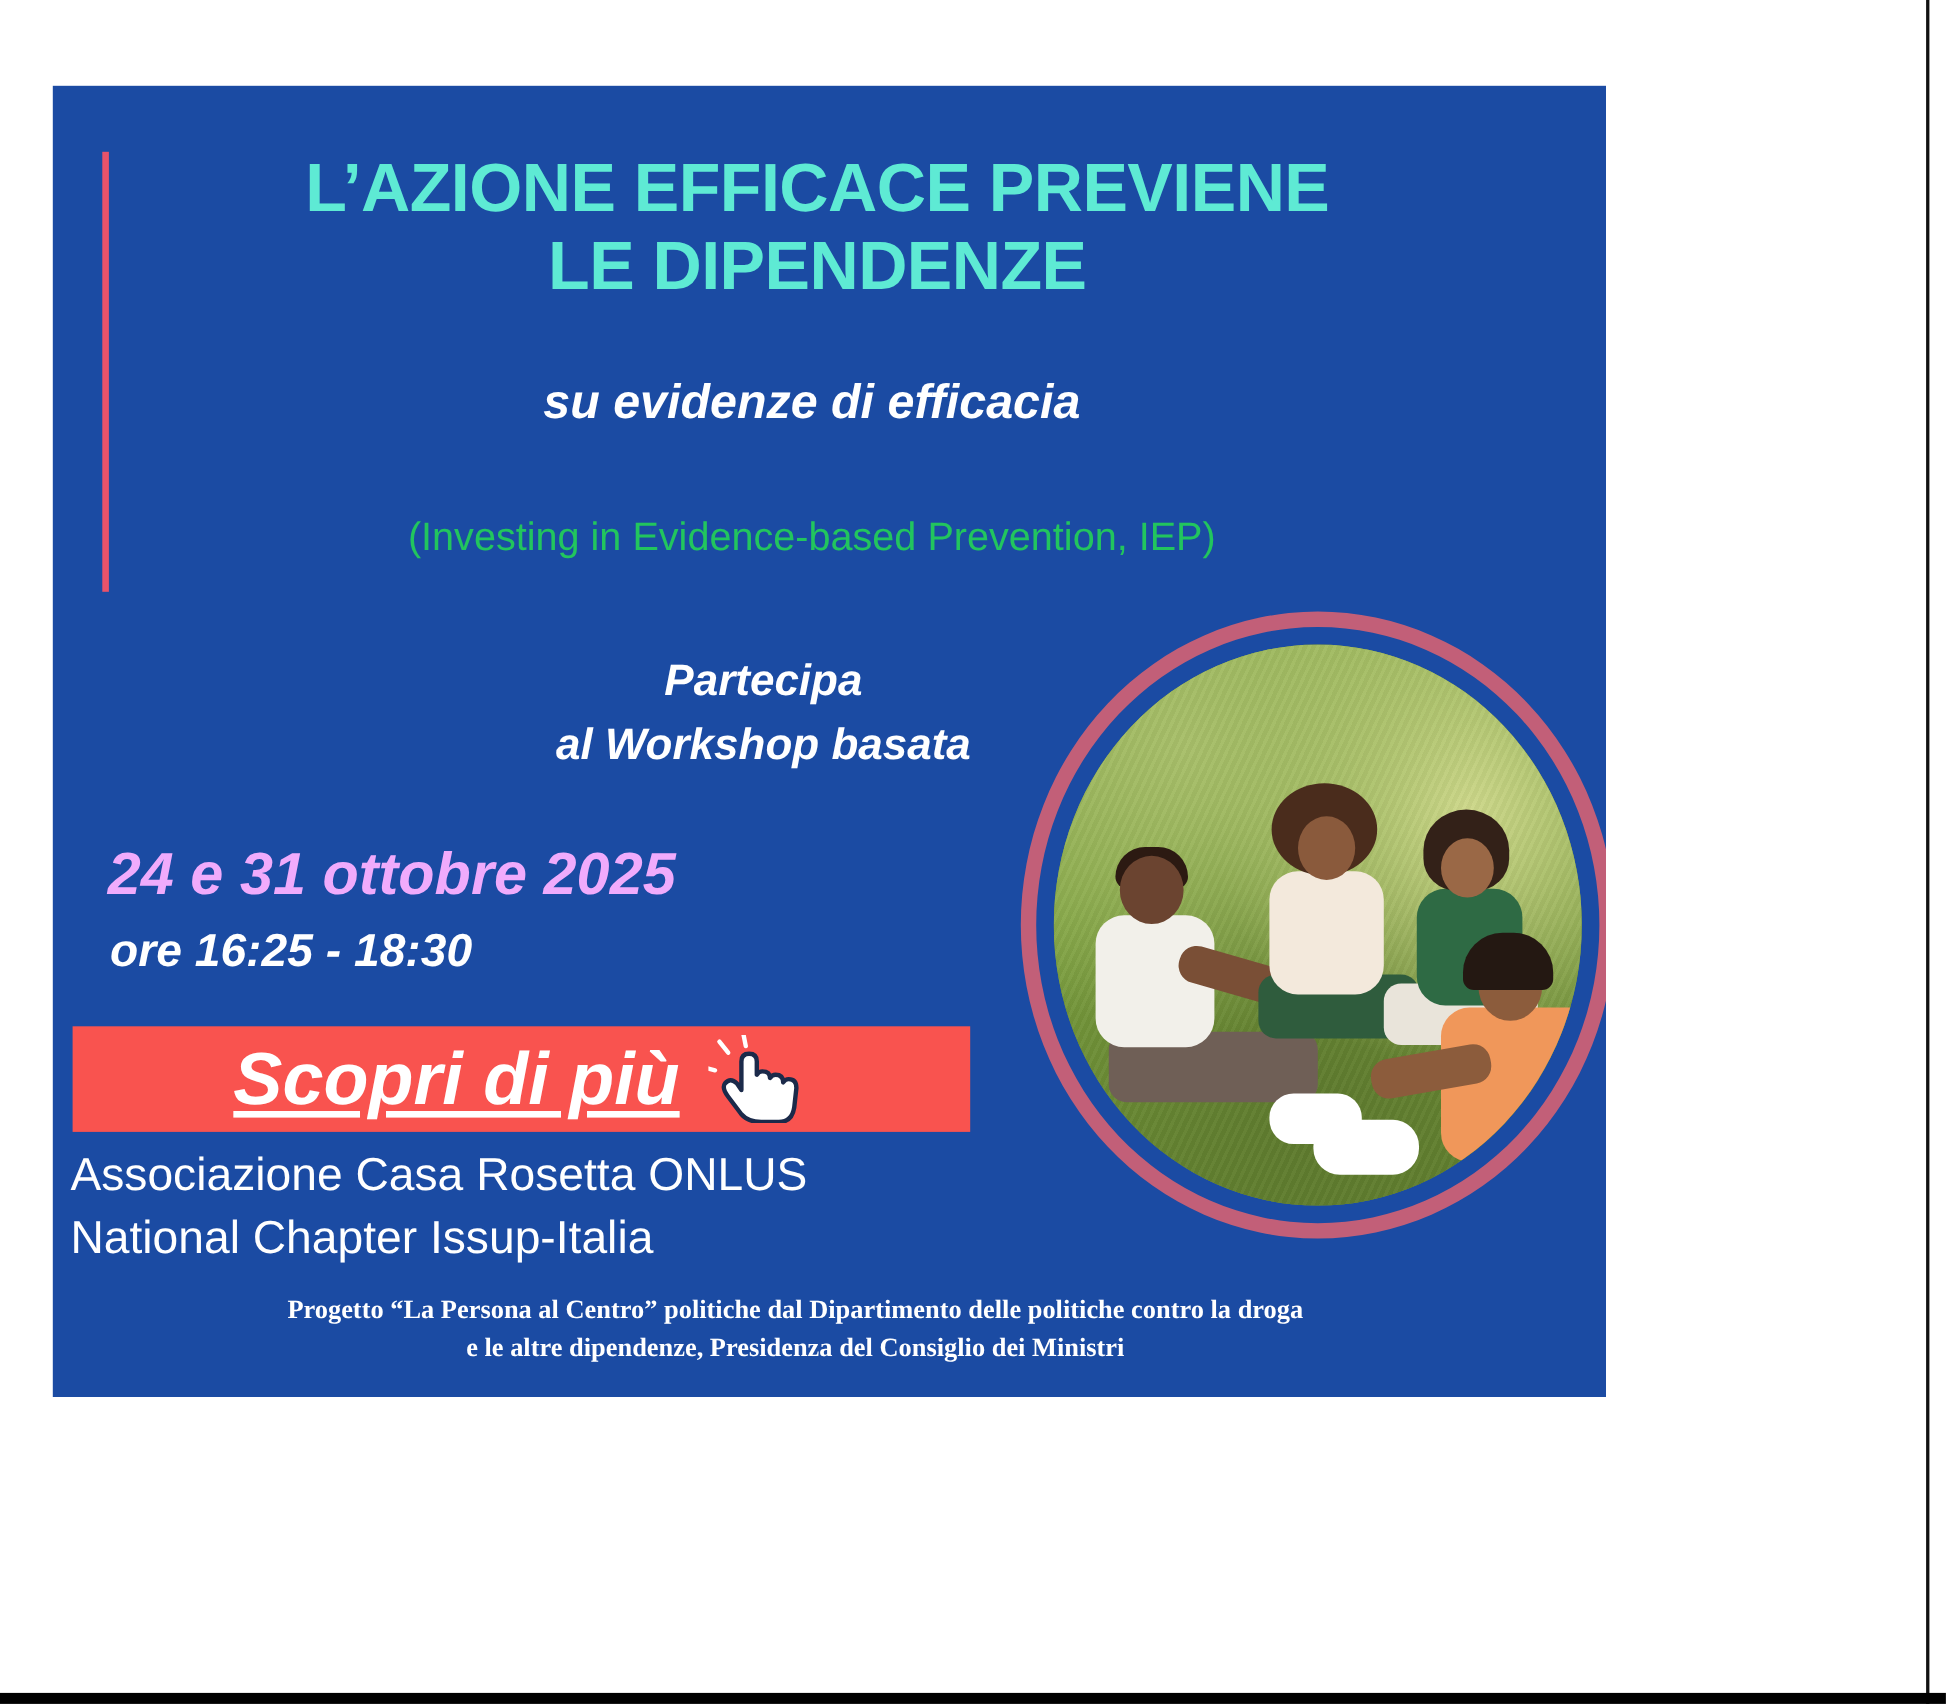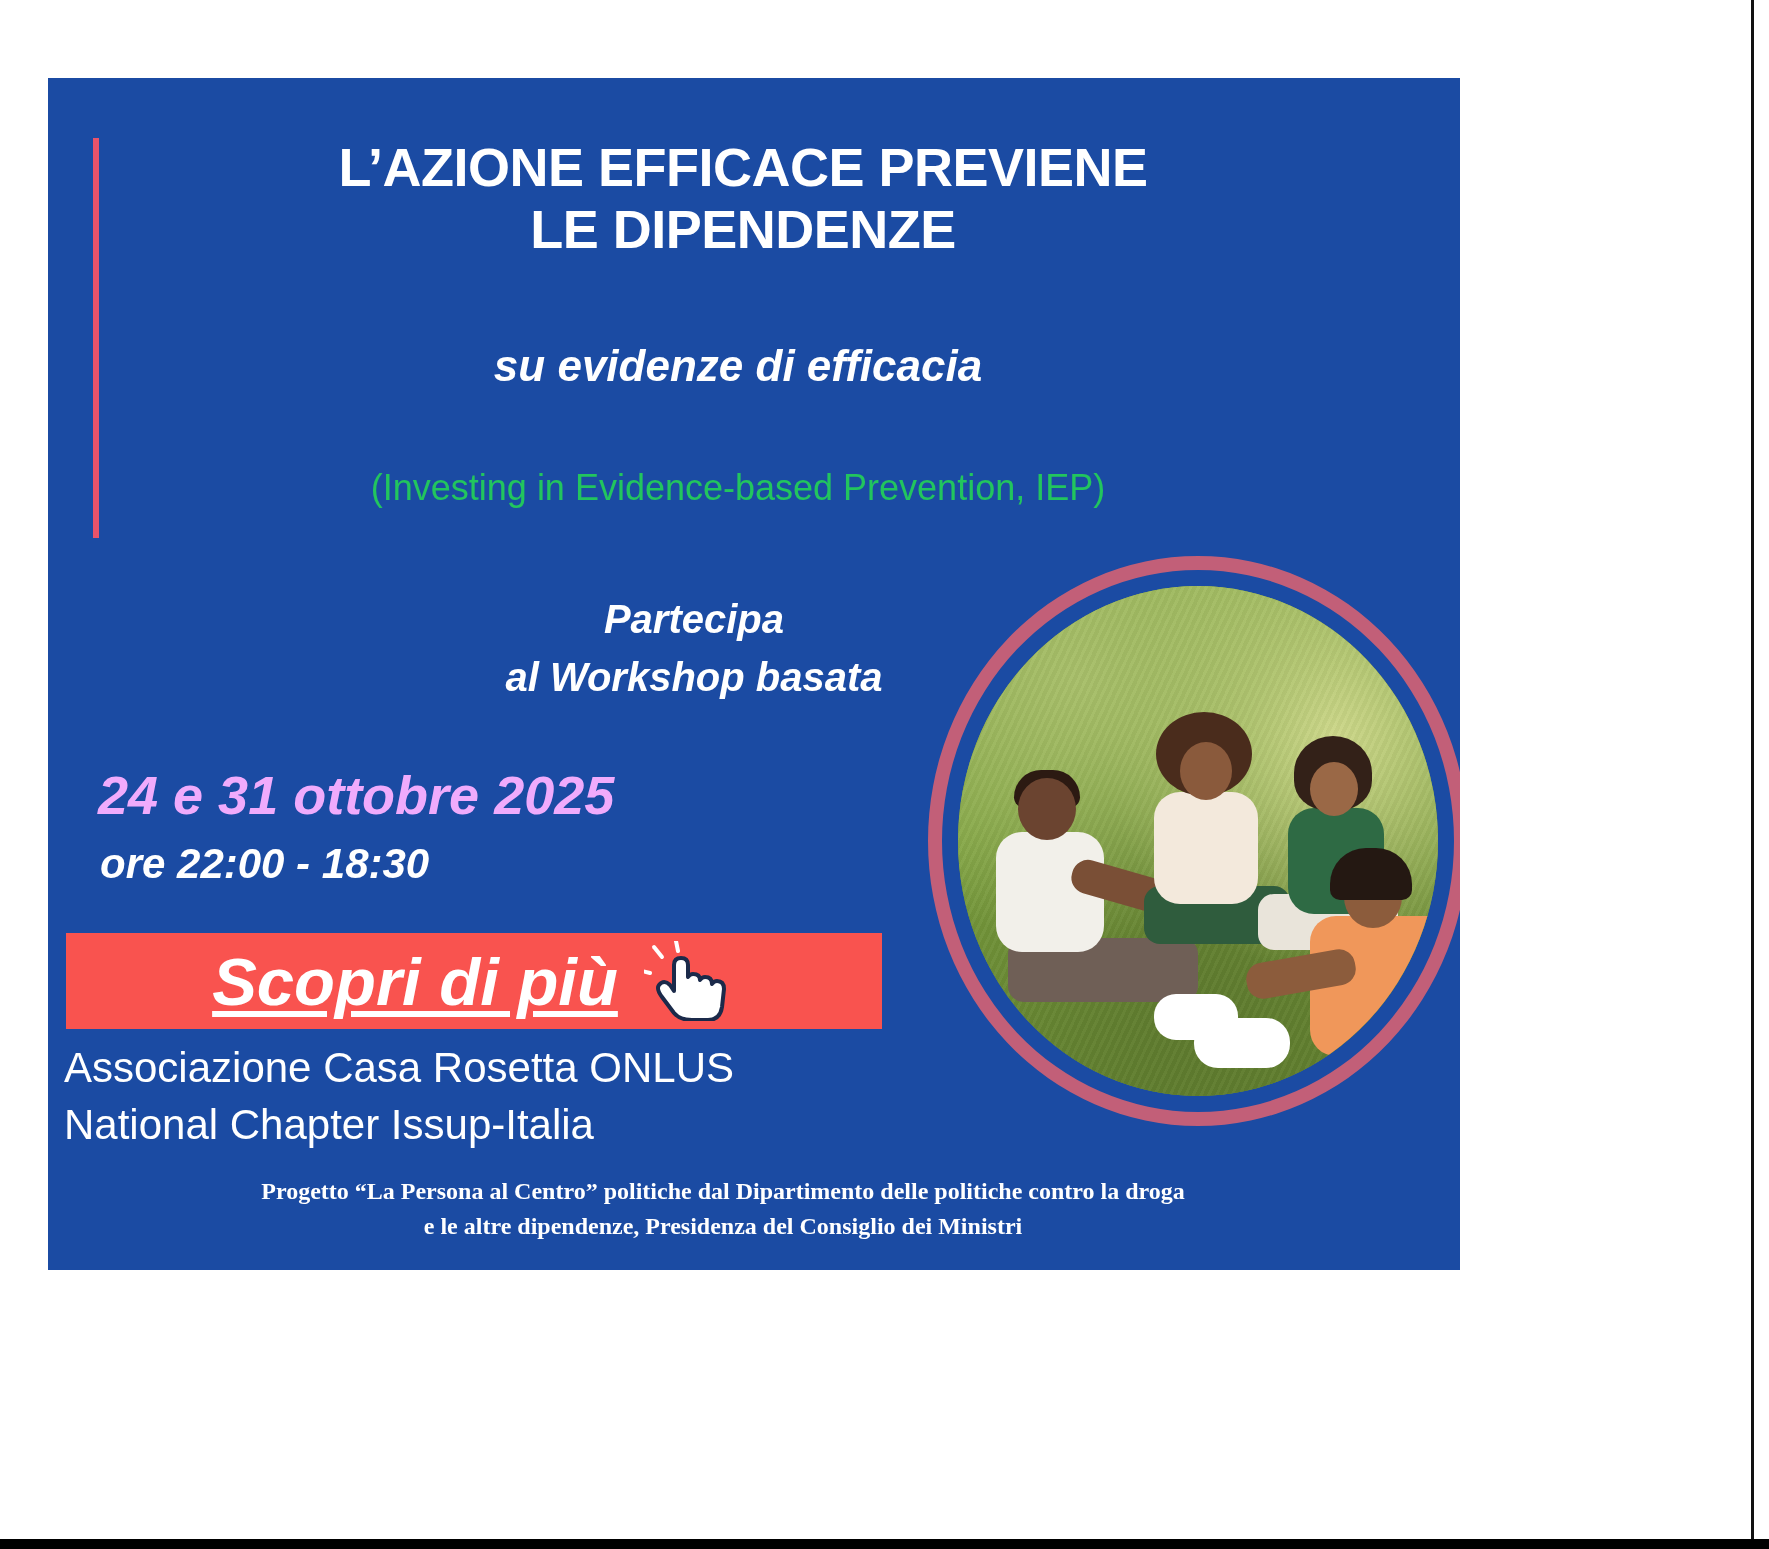--- a/index.html
+++ b/index.html
@@ -58,23 +58,23 @@
     height: 400px;
     background: #e8536a;
   }
 
   .headline {
     position: absolute;
     left: 120px;
     top: 58px;
     width: 1150px;
     text-align: center;
-    color: #ffffff;
-    font-weight: bold;
-    font-size: 54px;
+    color: #5eead4;
+    font-weight: bold;
+    font-size: 62px;
     line-height: 1.15;
     letter-spacing: -0.5px;
   }
 
   .subhead {
     position: absolute;
     left: 150px;
     top: 258px;
     width: 1080px;
     text-align: center;
@@ -265,21 +265,21 @@
     </div>
 
     <div class="english-title">(Investing in Evidence-based Prevention, IEP)</div>
 
     <div class="participate">
       <div>Partecipa</div>
       <div>al Workshop basata</div>
     </div>
 
     <div class="dates">24 e 31 ottobre 2025</div>
-    <div class="times">ore 22:00 - 18:30</div>
+    <div class="times">ore 16:25 - 18:30</div>
 
     <div class="cta">
       <span class="cta-label">Scopri di più</span>
       <span class="cta-icon">
         <svg viewBox="0 0 92 80" width="92" height="80" aria-hidden="true">
           <g stroke="#ffffff" stroke-width="4" fill="none" stroke-linecap="round">
             <line x1="18" y1="16" x2="10" y2="6"></line>
             <line x1="34" y1="10" x2="32" y2="0"></line>
             <line x1="6" y1="32" x2="-2" y2="30"></line>
           </g>

